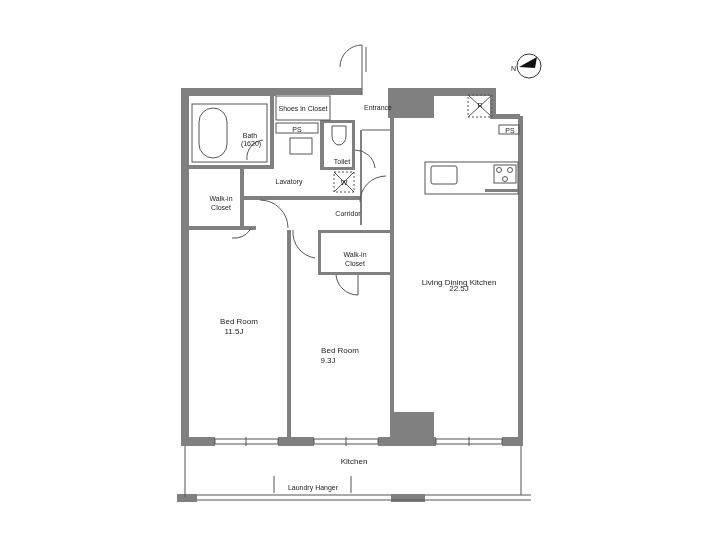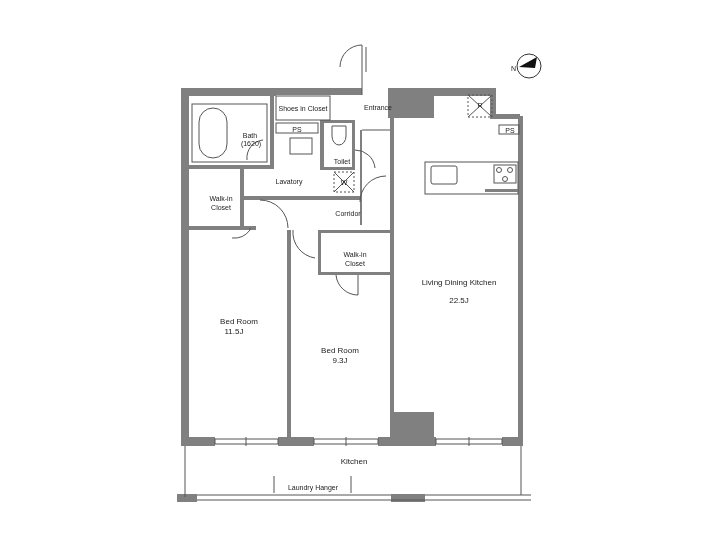--- a/index.html
+++ b/index.html
@@ -142,20 +142,20 @@
 <div class="room-label small" style="left:342px;top:157px">Toilet</div>
 <div class="room-label small" style="left:289px;top:177px">Lavatory</div>
 <div class="room-label small" style="left:221px;top:194px">Walk-in</div>
 <div class="room-label small" style="left:221px;top:203px">Closet</div>
 <div class="room-label small" style="left:348px;top:209px">Corridor</div>
 <div class="room-label small" style="left:355px;top:250px">Walk-in</div>
 <div class="room-label small" style="left:355px;top:259px">Closet</div>
 <div class="room-label" style="left:239px;top:317px">Bed Room</div>
 <div class="room-label" style="left:234px;top:327px">11.5J</div>
 <div class="room-label" style="left:340px;top:346px">Bed Room</div>
-<div class="room-label" style="left:340px;top:356px">9.3J</div>
+<div class="room-label" style="left:328px;top:356px">9.3J</div>
 <div class="room-label" style="left:459px;top:278px">Living Dining Kitchen</div>
-<div class="room-label" style="left:459px;top:296px">22.5J</div>
+<div class="room-label" style="left:459px;top:284px">22.5J</div>
 <div class="room-label small" style="left:510px;top:126px">PS</div>
 <div class="room-label" style="left:354px;top:457px">Kitchen</div>
 <div class="room-label small" style="left:313px;top:483px">Laundry Hanger</div>
 <div class="room-label small" style="left:480px;top:101px">R</div>
 <div class="room-label small" style="left:344px;top:178px">W</div>
 
 </body></html>

